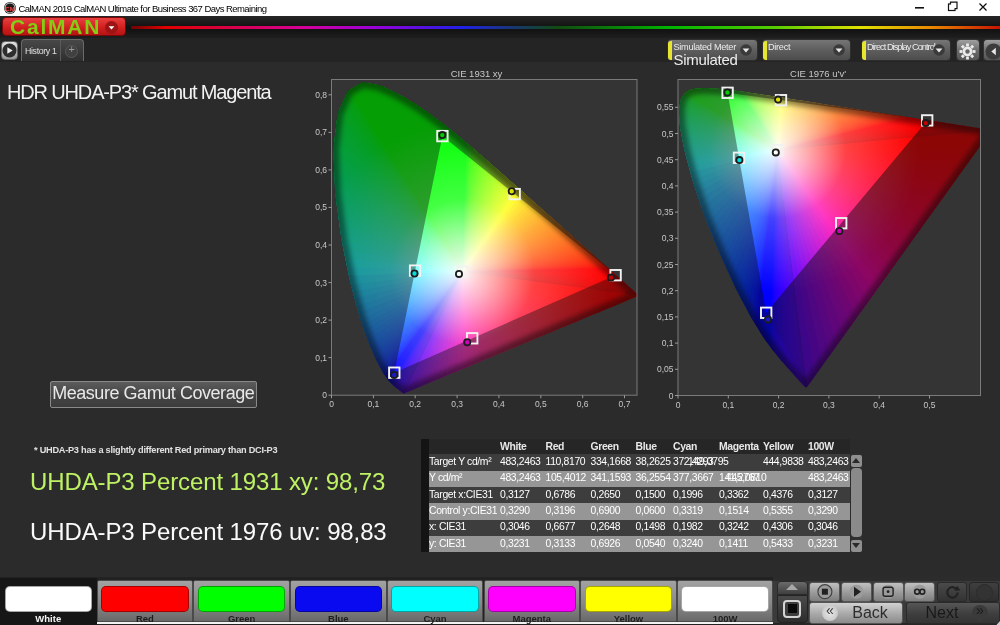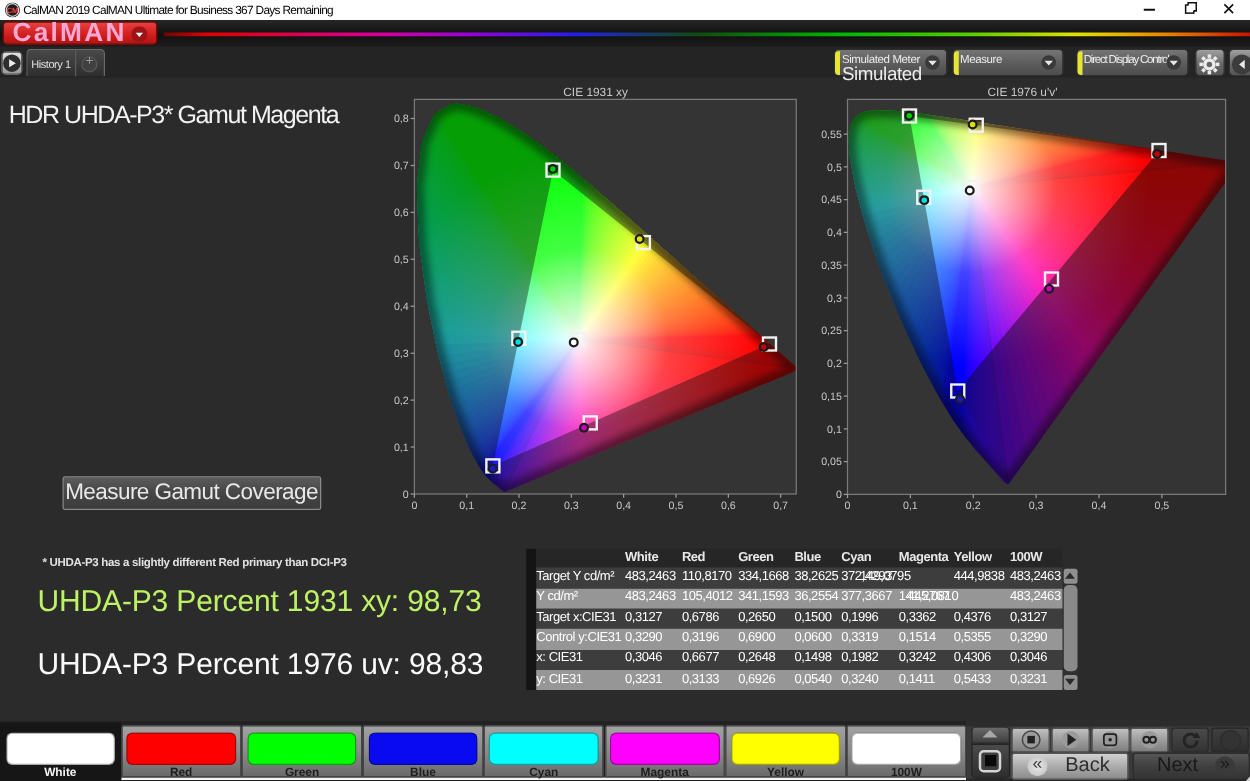--- a/index.html
+++ b/index.html
@@ -16,21 +16,21 @@
 <div style="position:absolute;left:18.5px;top:3px;font-size:9.5px;letter-spacing:-0.55px;color:#000000">CalMAN 2019 CalMAN Ultimate for Business 367 Days Remaining</div>
 <svg style="position:absolute;left:912px;top:0" width="88" height="14">
     <rect x="3" y="7" width="9" height="1.6" fill="#111"></rect>
     <rect x="36.5" y="4" width="6.5" height="6.5" fill="none" stroke="#111" stroke-width="1.2"></rect>
     <path d="M 38.5 4 L 38.5 2.2 L 45 2.2 L 45 8.7 L 43 8.7" fill="#fff" stroke="#111" stroke-width="1.2"></path>
     <path d="M 67.5 3.5 L 74.5 10.5 M 74.5 3.5 L 67.5 10.5" stroke="#111" stroke-width="1.3"></path>
   </svg>
 <div style="position:absolute;left:0;top:16px;width:1000px;height:22px;background:linear-gradient(#262626,#101010 55%,#1f1f1f)"></div>
 <div style="position:absolute;left:131px;top:25.5px;width:869px;height:3px;background:linear-gradient(90deg,#6e0404 0%,#e00000 4%,#d4009a 20%,#9a00d8 28%,#2020e8 38%,#114a11 49%,#00b400 62%,#55cc00 74%,#e0e000 84%,#e88800 92%,#c81400 100%)"></div>
 <div style="position:absolute;left:2px;top:17px;width:124px;height:19px;background:linear-gradient(#e84040,#cf1d1d 60%,#b41414);border-radius:4px;border:1px solid #7a0808;box-sizing:border-box"></div>
-<div style="position:absolute;left:10px;top:17px;height:32px;line-height:19.5px;font-size:21px;font-weight:bold;color:#f9a8d4;letter-spacing:1.8px">CalMAN</div>
+<div style="position:absolute;left:10px;top:17px;height:32px;line-height:19.5px;font-size:21px;font-weight:bold;color:#84cc16;letter-spacing:1.8px">CalMAN</div>
 <svg style="position:absolute;left:105px;top:20.5px" width="13" height="13">
     <circle cx="6.5" cy="6.5" r="6.5" fill="#9e1414"></circle>
     <polygon points="3.6,5.2 9.4,5.2 6.5,8.6" fill="#ffffff"></polygon>
   </svg>
 <div style="position:absolute;left:0;top:38px;width:1000px;height:24px;background:#242424"></div>
 <div style="position:absolute;left:1px;top:41px;width:17px;height:18.5px;background:linear-gradient(#e2e2e2,#9a9a9a);border-radius:4px;border:1px solid #666;box-sizing:border-box"></div>
 <svg style="position:absolute;left:2px;top:43px" width="15" height="15">
     <circle cx="7.5" cy="7.5" r="7" fill="#2e2e2e"></circle>
     <polygon points="5.3,4.3 10.7,7.5 5.3,10.7" fill="#ededed"></polygon>
   </svg>
@@ -42,21 +42,21 @@
 <div style="position:absolute;left:667px;top:39.4px;width:90.5px;height:22px;background:linear-gradient(#757575,#5c5c5c 55%,#4d4d4d);border:1px solid #2e2e2e;border-radius:4px;box-sizing:border-box"></div>
 <div style="position:absolute;left:668px;top:40.6px;width:4px;height:19.6px;background:#e6e632;border-radius:3px 0 0 3px"></div>
 <div style="position:absolute;left:673.5px;top:41.6px;font-size:9.2px;letter-spacing:-0.3px;color:#ededed">Simulated Meter</div>
 <div style="position:absolute;left:673.5px;top:51.2px;font-size:15px;letter-spacing:-0.3px;color:#ededed">Simulated</div>
 <svg style="position:absolute;left:740.2px;top:44.3px" width="12" height="12">
     <circle cx="6" cy="6" r="5.8" fill="#3a3a3a"></circle>
     <polygon points="2.6,4.6 9.4,4.6 6,8.4" fill="#e8e8e8"></polygon>
   </svg>
 <div style="position:absolute;left:761.5px;top:39.4px;width:89px;height:22px;background:linear-gradient(#757575,#5c5c5c 55%,#4d4d4d);border:1px solid #2e2e2e;border-radius:4px;box-sizing:border-box"></div>
 <div style="position:absolute;left:762.5px;top:40.6px;width:4px;height:19.6px;background:#e6e632;border-radius:3px 0 0 3px"></div>
-<div style="position:absolute;left:768.0px;top:41.6px;font-size:9.2px;letter-spacing:-0.3px;color:#ededed">Measure</div>
+<div style="position:absolute;left:768.0px;top:41.6px;font-size:9.2px;letter-spacing:-0.3px;color:#ededed">Direct</div>
 <svg style="position:absolute;left:833.2px;top:44.3px" width="12" height="12">
     <circle cx="6" cy="6" r="5.8" fill="#3a3a3a"></circle>
     <polygon points="2.6,4.6 9.4,4.6 6,8.4" fill="#e8e8e8"></polygon>
   </svg>
 <div style="position:absolute;left:860.5px;top:39.4px;width:90px;height:22px;background:linear-gradient(#757575,#5c5c5c 55%,#4d4d4d);border:1px solid #2e2e2e;border-radius:4px;box-sizing:border-box"></div>
 <div style="position:absolute;left:861.5px;top:40.6px;width:4px;height:19.6px;background:#e6e632;border-radius:3px 0 0 3px"></div>
 <div style="position:absolute;left:867.0px;top:41.6px;font-size:9.2px;letter-spacing:-0.95px;color:#ededed">Direct Display Control</div>
 <svg style="position:absolute;left:933.2px;top:44.3px" width="12" height="12">
     <circle cx="6" cy="6" r="5.8" fill="#3a3a3a"></circle>
     <polygon points="2.6,4.6 9.4,4.6 6,8.4" fill="#e8e8e8"></polygon>

